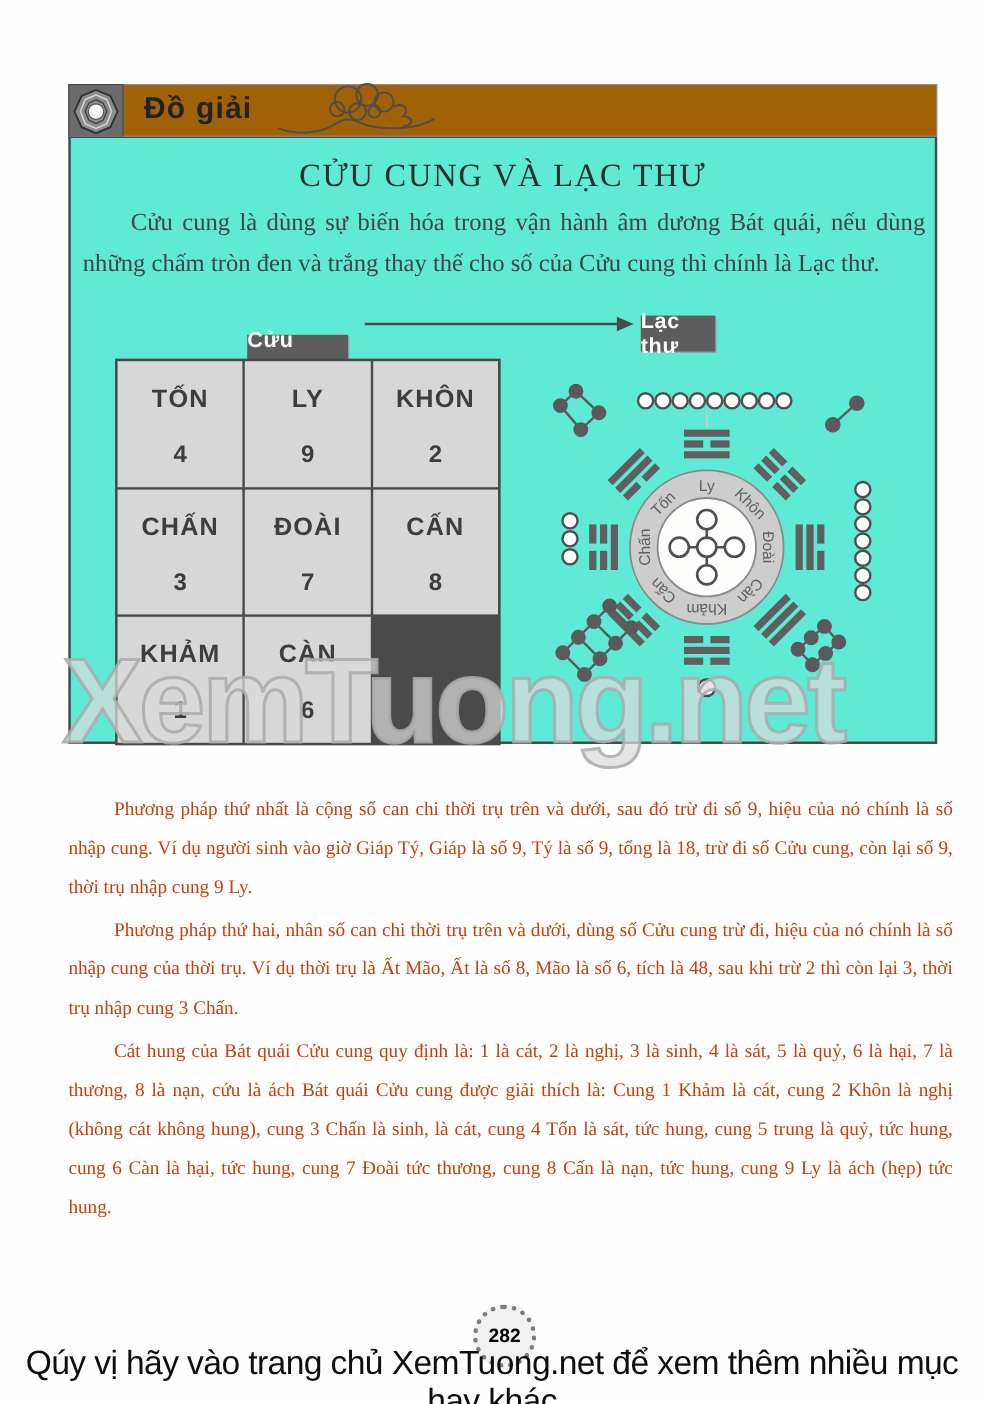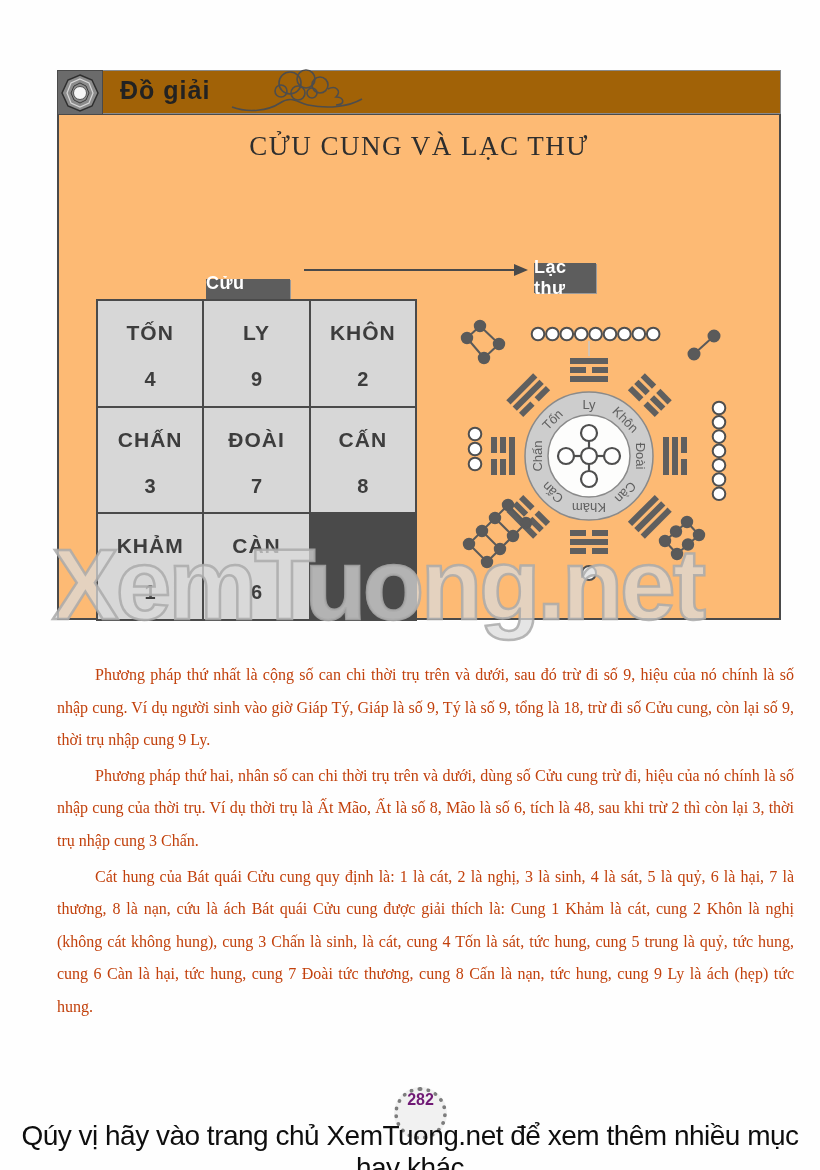--- a/index.html
+++ b/index.html
@@ -14,21 +14,21 @@
   .doc-header { position:absolute; left:57px; top:70px; width:724px; height:44px;
     background:#a16207; border:1px solid #8a8a8a; }
   .bagua-box { position:absolute; left:-1px; top:-1px; width:46px; height:46px;
     background:#6b6b6b; border:1px solid #4a4a4a; display:flex; align-items:center; justify-content:center; }
   .hdr-label { position:absolute; left:62px; top:5px;
     font-family:"Liberation Sans", sans-serif; font-weight:bold; font-size:25px; color:#222; letter-spacing:1px; }
   .hdr-ornament { position:absolute; left:170px; top:-4px; }
 
   
   .content-box { position:absolute; left:57px; top:114px; width:724px; height:506px;
-    border:2px solid #4a4a4a; border-top-width:1px; background:#fdba74; }
+    border:2px solid #4a4a4a; border-top-width:1px; background:#5eead4; }
   .box-title { position:absolute; top:16px; left:0; width:100%; text-align:center;
     font-size:27px; letter-spacing:1.5px; color:#2e2e2e; font-weight:normal; }
   .box-intro { position:absolute; top:54px; left:10px; width:702px;
     font-size:20.5px; line-height:34px; text-align:justify; text-indent:40px; color:#434343; }
 
   .tag { position:absolute; height:30px; background:#5d5d5d; color:#fff;
     font-family:"Liberation Sans", sans-serif; font-weight:bold; font-size:18px;
     display:flex; align-items:center; justify-content:center; letter-spacing:.5px;
     box-shadow:1px 1px 0 #9a9a9a; }
   .tag-left  { left:147px; top:140px; width:84px;margin-top:24px; }
@@ -58,22 +58,22 @@
     pointer-events:none; }
 
   
   .body-text { position:absolute; left:57px; top:659px; width:737px; }
   .body-text p { font-size:16px; line-height:32.6px; text-align:justify;
     text-indent:38px; color:#c2410c; margin-bottom:3px; }
 
   
   .page-badge { position:absolute; left:394px; top:1087px; width:53px; height:53px;
     border-radius:50%; border:4px dotted #7d7d7d; background:#f1f1f1; z-index:1;
-    display:flex; justify-content:center;
-    font-family:"Liberation Sans", sans-serif; font-weight:bold; font-size:16px; color:#701a75; }
+    display:flex; align-items:center; justify-content:center;
+    font-family:"Liberation Sans", sans-serif; font-weight:bold; font-size:16px; color:#000000; }
   .footer-note { position:absolute; left:0; top:1120px; width:100%; z-index:2;
     text-align:center; font-family:"Liberation Sans", sans-serif;
     font-size:28px; letter-spacing:-0.5px; color:#0e0e0e; }
 </style>
 </head>
 <body>
 
 <div class="page">
 
   <div class="doc-header">
@@ -95,20 +95,21 @@
           <circle cx="70" cy="26" r="7"></circle>
         <circle cx="84" cy="26" r="5"></circle>
           <circle cx="53" cy="24" r="6"></circle>
         <path d="M100 22 C 108 18, 114 24, 108 30 C 116 30, 118 38, 108 38"></path>
       </svg>
     </div>
   </div>
 
   <div class="content-box">
     <h1 class="box-title">CỬU CUNG VÀ LẠC THƯ</h1>
+    <p class="box-intro">Cửu cung là dùng sự biến hóa trong vận hành âm dương Bát quái, nếu dùng những chấm tròn đen và trắng thay thế cho số của Cửu cung thì chính là Lạc thư.</p>
 
     <div class="tag tag-left">Cửu cung</div>
     <div class="flow-arrow">
       <svg width="228" height="16" viewBox="0 0 228 16">
         <line x1="2" y1="8" x2="212" y2="8" stroke="#4a4a4a" stroke-width="2"></line>
         <polygon points="212,2 226,8 212,14" fill="#4a4a4a"></polygon>
       </svg>
     </div>
     <div class="tag tag-right">Lạc thư</div>
 

